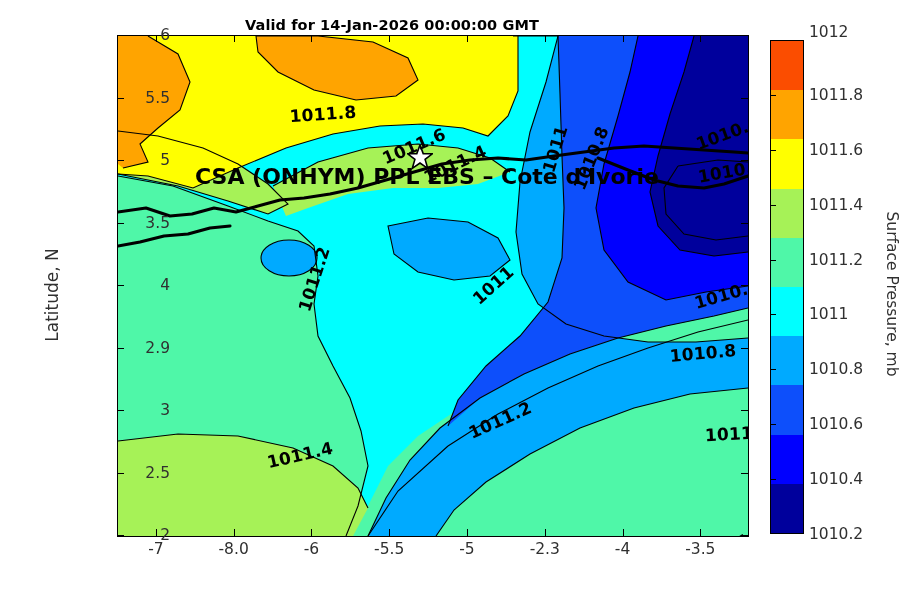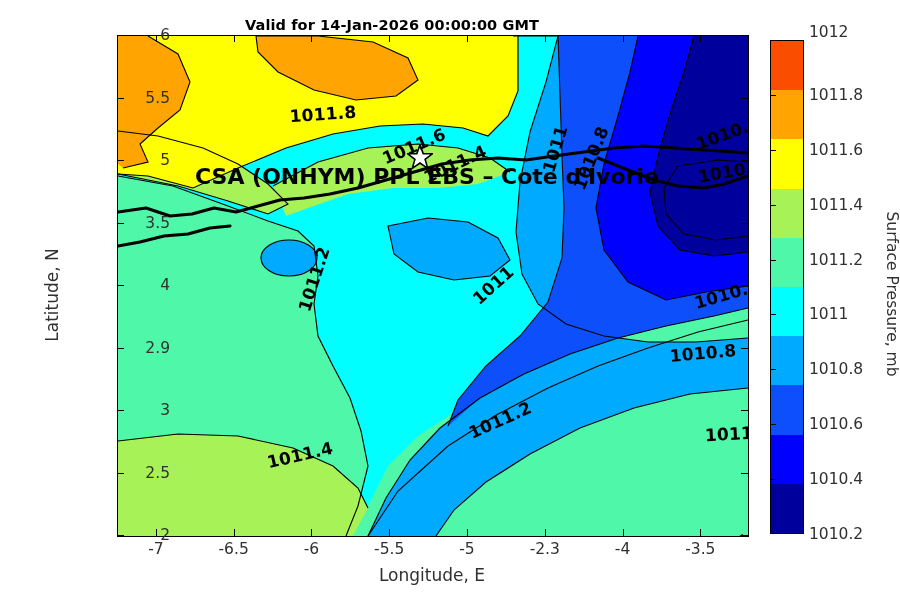--- a/index.html
+++ b/index.html
@@ -232,21 +232,21 @@
       <div class="ytickR" style="top: 160px;"></div>
       <div class="ytl" style="top: 97.5px;">5.5</div>
       <div class="ytick" style="top: 97.5px;"></div>
       <div class="ytickR" style="top: 97.5px;"></div>
       <div class="ytl" style="top: 35px;">6</div>
       <div class="ytick" style="top: 35px;"></div>
       <div class="ytickR" style="top: 35px;"></div>
       <div class="xtl" style="left: 143.889px;">-7</div>
       <div class="xtick" style="left: 143.889px;"></div>
       <div class="xtickT" style="left: 143.889px;"></div>
-      <div class="xtl" style="left: 221.667px;">-6.5</div>
+      <div class="xtl" style="left: 221.667px;">-8.0</div>
       <div class="xtick" style="left: 221.667px;"></div>
       <div class="xtickT" style="left: 221.667px;"></div>
       <div class="xtl" style="left: 299.444px;">-6</div>
       <div class="xtick" style="left: 299.444px;"></div>
       <div class="xtickT" style="left: 299.444px;"></div>
       <div class="xtl" style="left: 377.222px; text-align: right;">-5.5</div>
       <div class="xtick" style="left: 377.222px;"></div>
       <div class="xtickT" style="left: 377.222px;"></div>
       <div class="xtl" style="left: 455px;">-5</div>
       <div class="xtick" style="left: 455px;"></div>
@@ -255,21 +255,20 @@
       <div class="xtick" style="left: 532.778px;"></div>
       <div class="xtickT" style="left: 532.778px;"></div>
       <div class="xtl" style="left: 610.556px;">-4</div>
       <div class="xtick" style="left: 610.556px;"></div>
       <div class="xtickT" style="left: 610.556px;"></div>
       <div class="xtl" style="left: 688.333px;">-3.5</div>
       <div class="xtick" style="left: 688.333px;"></div>
       <div class="xtickT" style="left: 688.333px;"></div>
     </div>
 
-  <div class="xlab">Longitude, E</div>
   <div class="ylab">Latitude, N</div>
 
   <div id="cbar">
       <div style="height: 10%; background: rgb(251, 77, 0);"></div>
       <div style="height: 10%; background: rgb(255, 164, 0);"></div>
       <div style="height: 10%; background: rgb(255, 255, 0);"></div>
       <div style="height: 10%; background: rgb(166, 242, 87);"></div>
       <div style="height: 10%; background: rgb(79, 247, 168);"></div>
       <div style="height: 10%; background: rgb(0, 255, 255);"></div>
       <div style="height: 10%; background: rgb(0, 170, 255);"></div>

